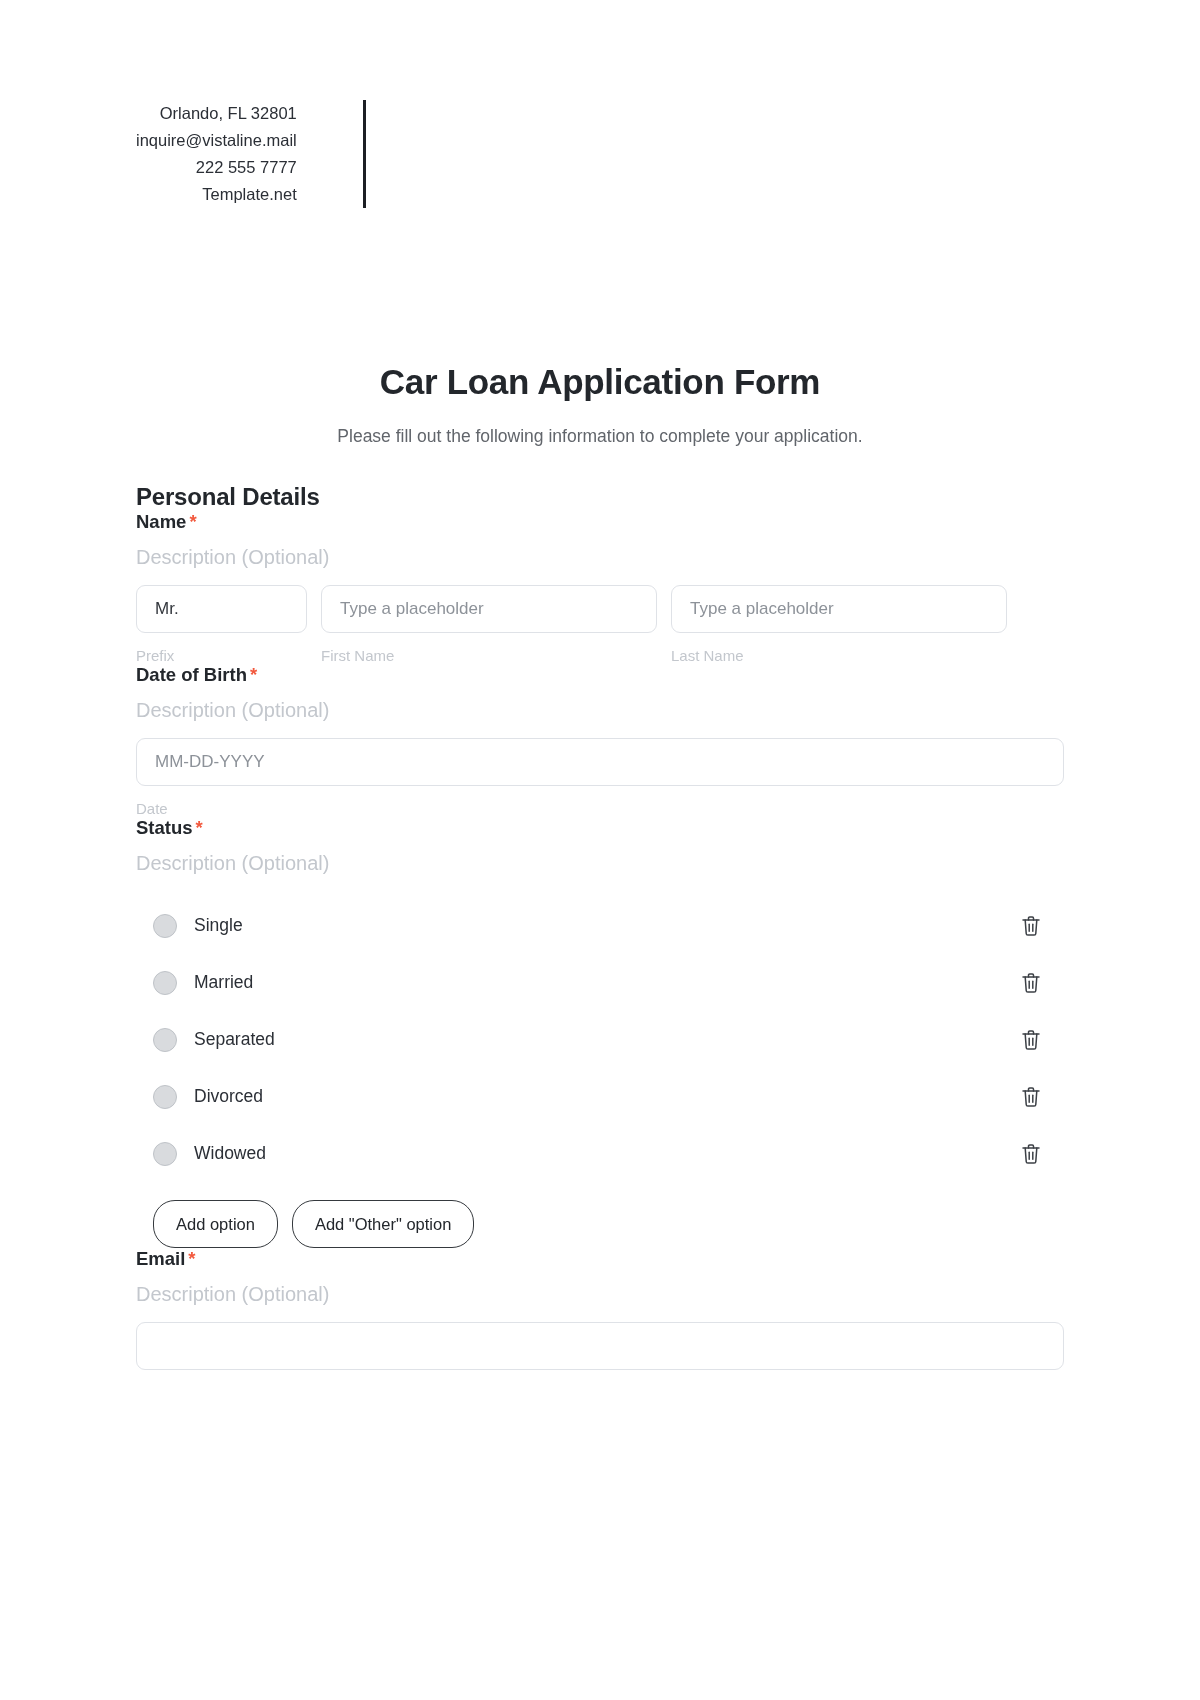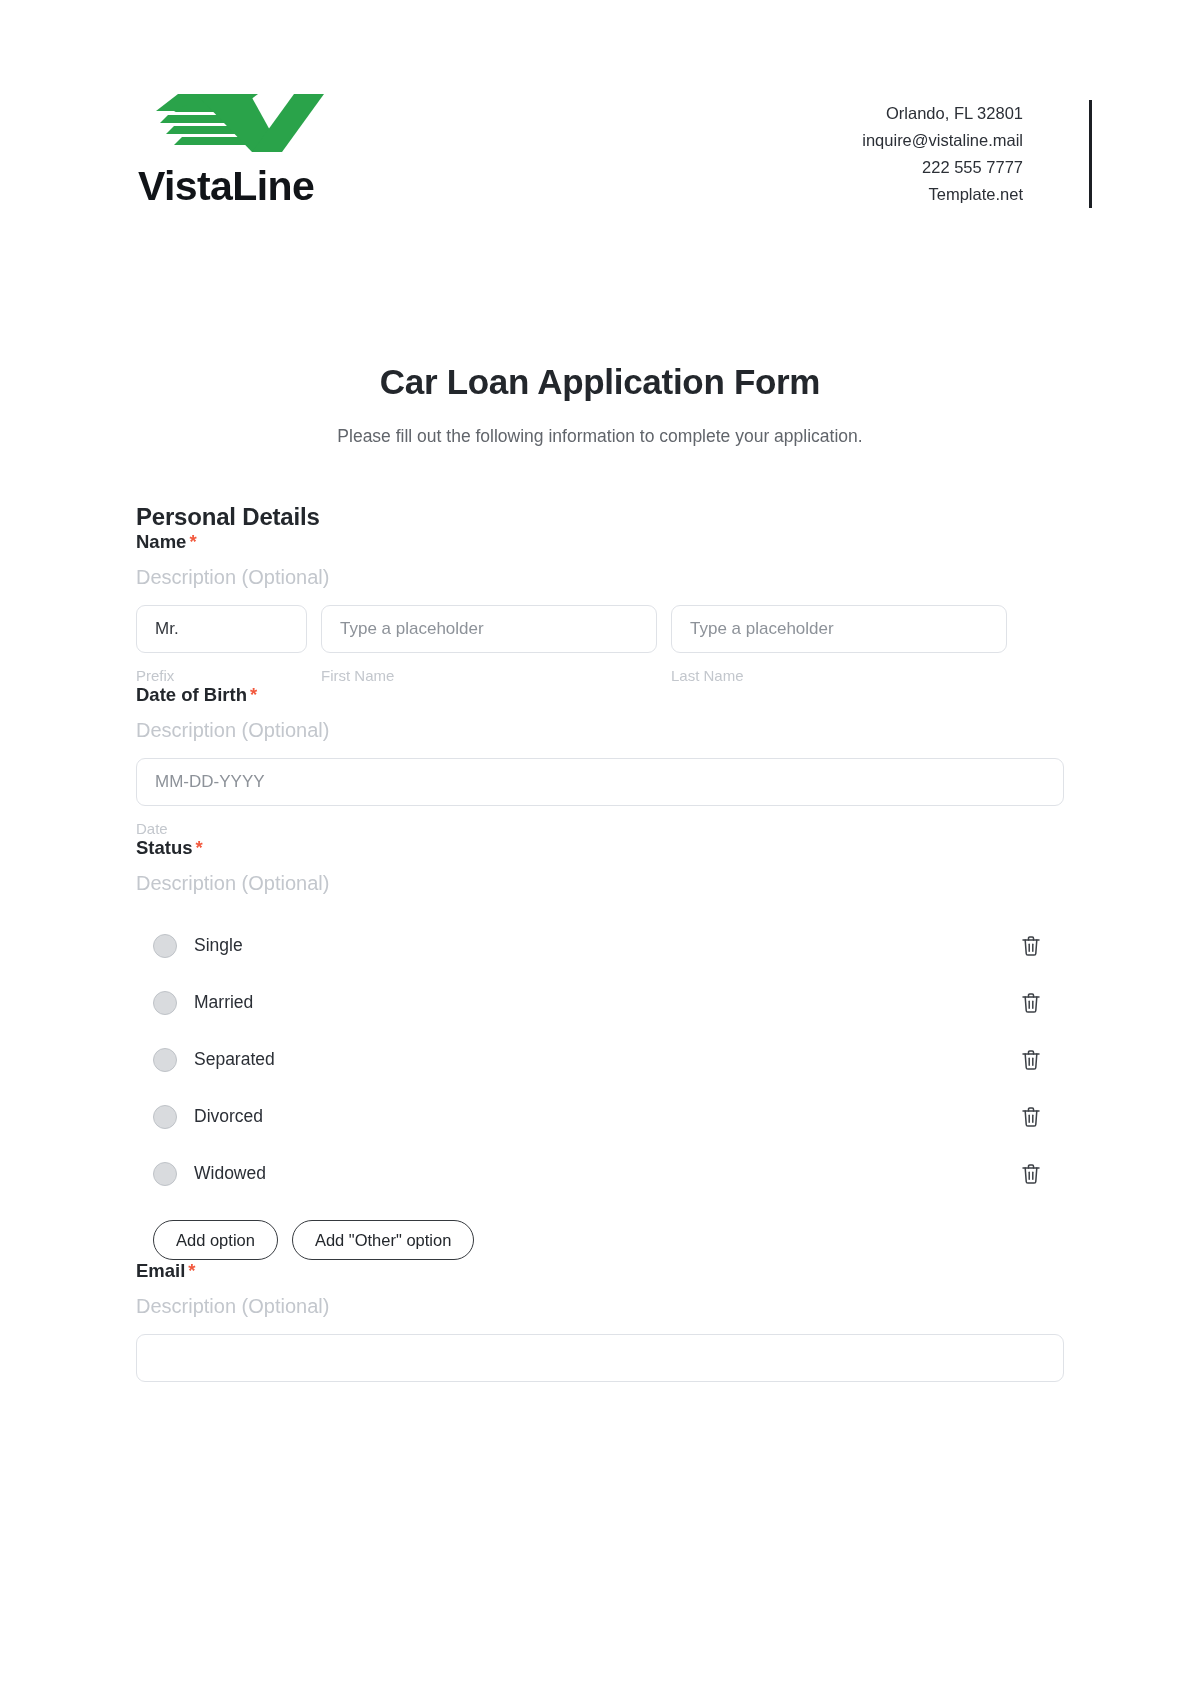--- a/index.html
+++ b/index.html
@@ -67,21 +67,21 @@
   }
   .form-subtitle {
     margin-top: 24px;
     font-size: 17.5px;
     color: #61656b;
   }
 
   
   .form-body { padding: 0 136px 0 136px; }
   .section-heading {
-    margin-top: 56px;
+    margin-top: 36px;
     font-size: 24px;
     font-weight: 700;
     color: #23272c;
     letter-spacing: -0.2px;
   }
 
   .field { }
   .field-label {
     font-size: 18.5px;
     font-weight: 700;
@@ -150,53 +150,35 @@
 
   .option-actions {
     display: flex;
     gap: 14px;
     margin-top: 18px;
     padding-left: 17px;
   }
   .pill-btn {
     border: 1.4px solid #35393e;
     border-radius: 22px;
-    height: 40px;
+    height: 48px;
     padding: 0 22px;
     display: flex;
     align-items: center;
     font-size: 16.5px;
     color: #23272c;
     background: #fff;
     white-space: nowrap;
   }
 </style>
 </head>
 <body>
 
 <div class="header">
 
-  <div class="brand">
-    <span class="logo-mark">
-      <svg viewBox="0 0 188 72" width="188" height="72" aria-hidden="true">
-        <g fill="#2aa34a">
-          <polygon points="42,6 122,6 100,23 20,23"></polygon>
-          <polygon points="52,16 118,16 108,24 38,24"></polygon>
-          <polygon points="32,27 112,27 104,35 24,35"></polygon>
-          <polygon points="38,38 112,38 104,46 30,46"></polygon>
-          <polygon points="46,49 118,49 110,57 38,57"></polygon>
-          <polygon points="60,6 114,6 146,64 116,64"></polygon>
-          <polygon points="188,6 158,6 116,64 146,64"></polygon>
-          <polygon points="152,18 178,18 172,26 146,26"></polygon>
-          <polygon points="146,30 168,30 162,38 140,38"></polygon>
-        </g>
-      </svg>
-    </span>
-    <div class="brand-name">VistaLine</div>
-  </div>
 
   <div class="contact-wrap">
     <div class="contact">
       <div>Orlando, FL 32801</div>
       <div>inquire@vistaline.mail</div>
       <div>222 555 7777</div>
       <div>Template.net</div>
     </div>
     <div class="contact-rule"></div>
   </div>

